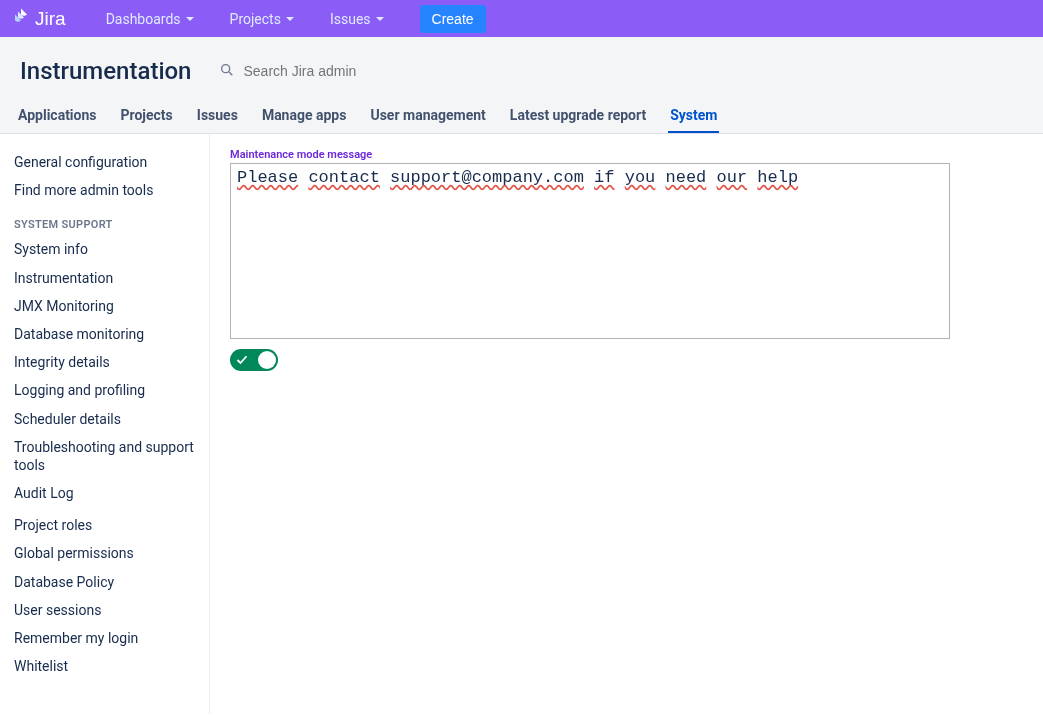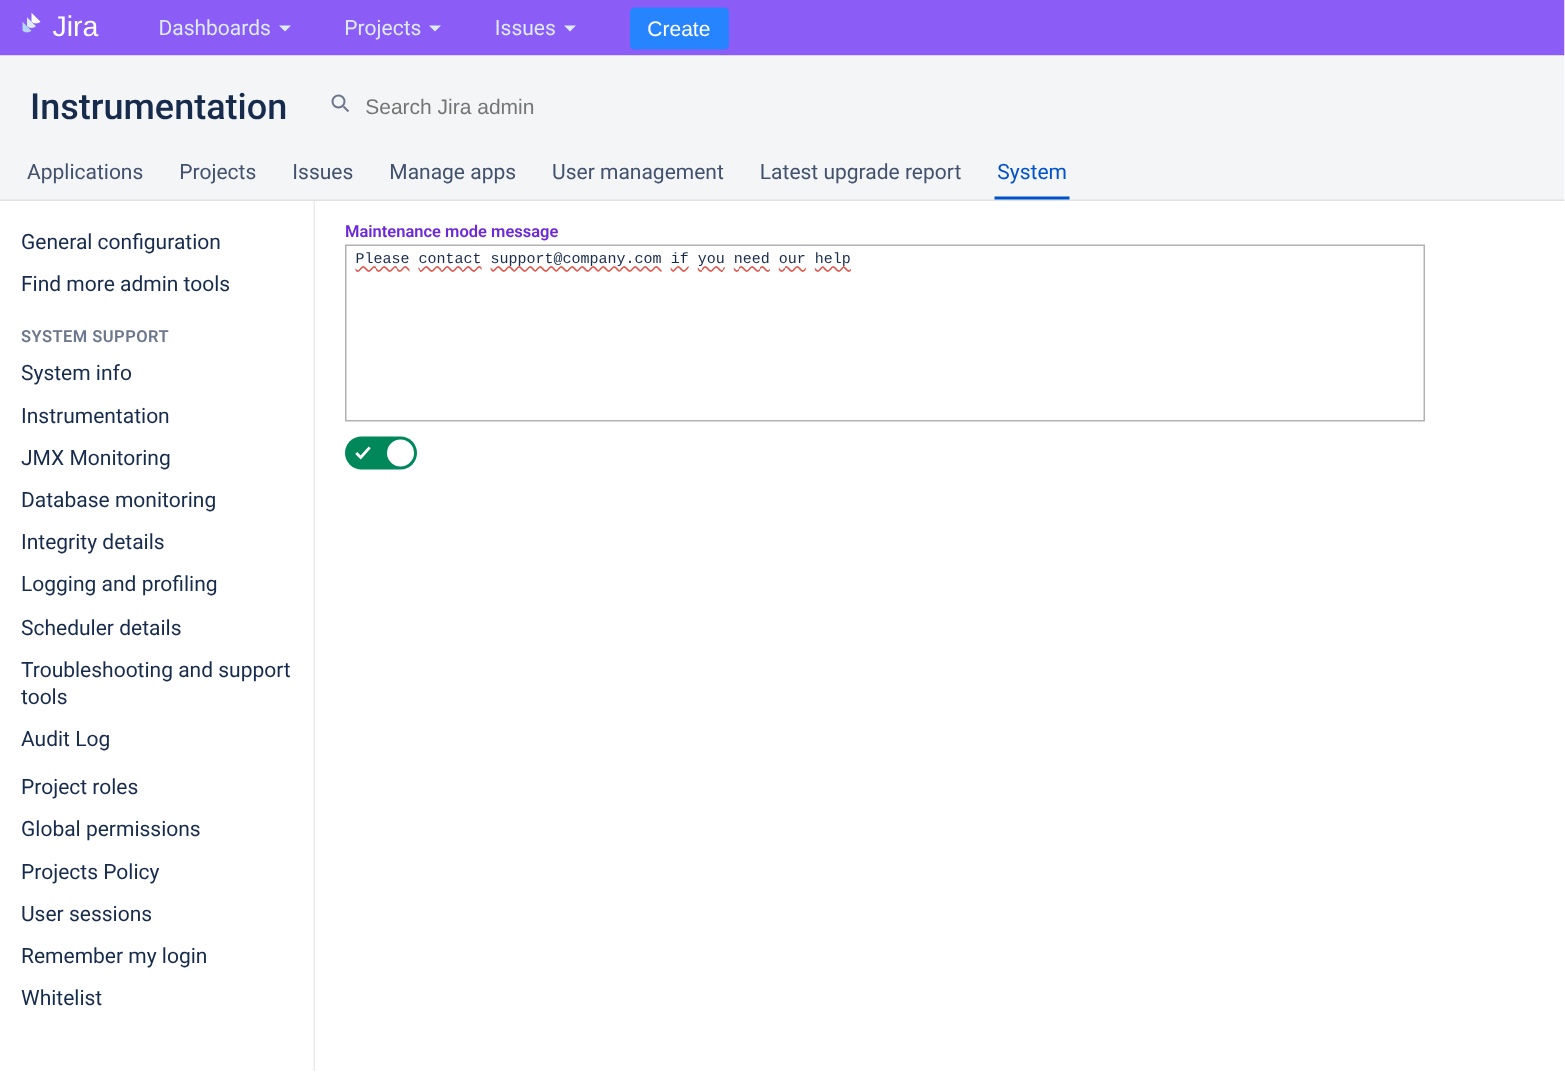--- a/index.html
+++ b/index.html
@@ -88,20 +88,21 @@
   .tabs {
     display: flex;
     gap: 20px;
     padding: 0 16px;
   }
   .tab {
     padding: 10px 2px 8px 2px;
     color: #42526E;
     cursor: pointer;
     border-bottom: 2px solid transparent;
+    font-weight: bold;
   }
   .tab.active {
     color: #0052CC;
     border-bottom: 2px solid #0052CC;
   }
   .body-wrap {
     display: flex;
   }
   .sidebar {
     width: 210px;
@@ -133,25 +134,25 @@
   }
   .field-label {
     font-weight: 600;
     font-size: 11px;
     color: #6d28d9;
     margin-bottom: 2px;
   }
   .maint-textarea {
     width: 100%;
     max-width: 720px;
-    height: 118px;
+    height: 176px;
     border: 1px solid #b2b2b2;
     padding: 4px 6px;
     font-family: "Courier New", monospace;
-    font-size: 10px;
+    font-size: 17px;
     resize: both;
     outline: none;
   }
   .squiggle {
     text-decoration: underline wavy #E2574C;
     text-decoration-skip-ink: none;
     text-underline-offset: 2px;
   }
   .toggle {
     margin-top: 10px;
@@ -251,21 +252,21 @@
       <div class="side-item">Database monitoring</div>
       <div class="side-item">Integrity details</div>
       <div class="side-item">Logging and profiling</div>
       <div class="side-item">Scheduler details</div>
       <div class="side-item">Troubleshooting and support tools</div>
       <div class="side-item">Audit Log</div>
     </div>
     <div class="side-group">
       <div class="side-item">Project roles</div>
       <div class="side-item">Global permissions</div>
-      <div class="side-item">Projects Policy</div>
+      <div class="side-item">Database Policy</div>
       <div class="side-item">User sessions</div>
       <div class="side-item">Remember my login</div>
       <div class="side-item">Whitelist</div>
     </div>
 
   </div>
 
   <div class="main">
     <div class="field-label">Maintenance mode message</div>
     <div class="maint-textarea" contenteditable="true" style=""><span class="squiggle">Please</span> <span class="squiggle">contact</span> <span class="squiggle">support@company.com</span> <span class="squiggle">if</span> <span class="squiggle">you</span> <span class="squiggle">need</span> <span class="squiggle">our</span> <span class="squiggle">help</span></div>

